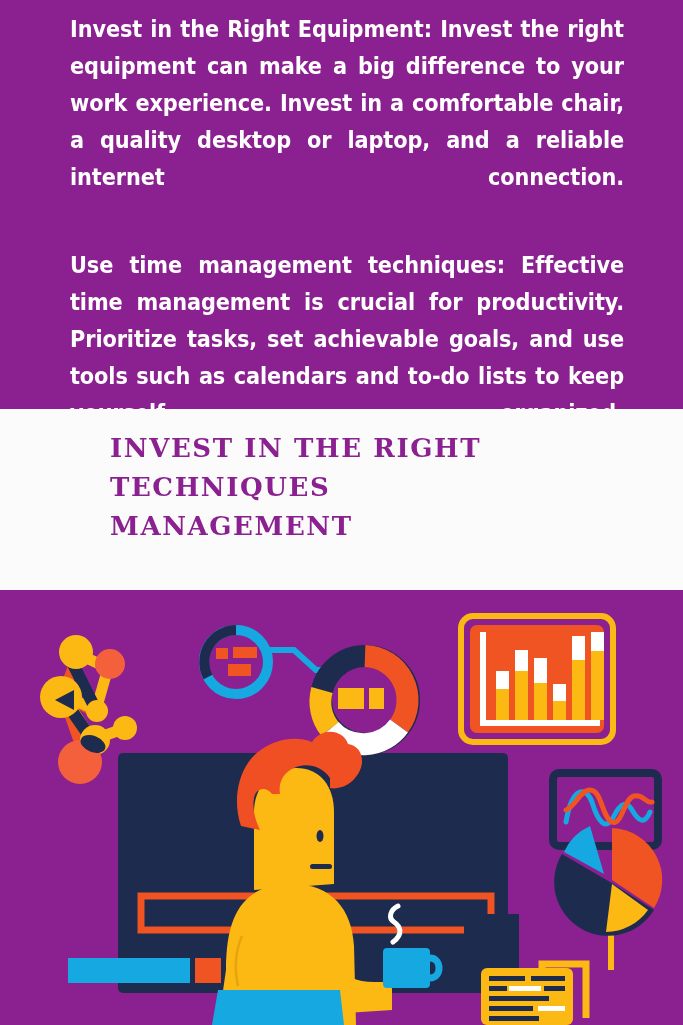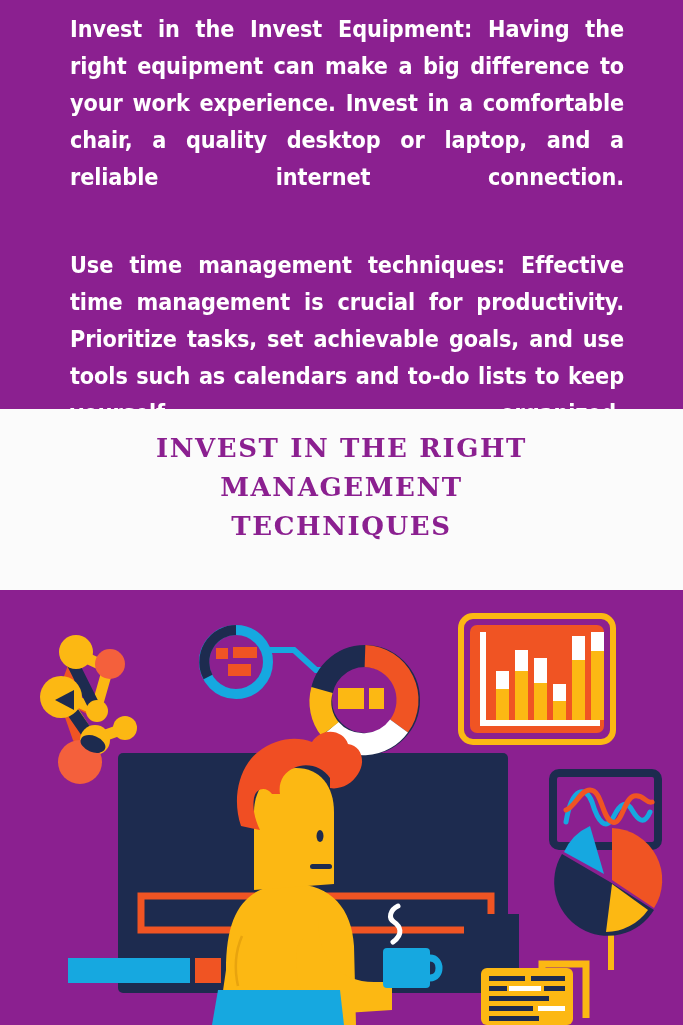--- a/index.html
+++ b/index.html
@@ -58,21 +58,20 @@
     top: 409px;
     width: 683px;
     height: 181px;
     background: #fbfbfb;
   }
   .heading {
     position: absolute;
     left: 110px;
     top: 20px;
     width: 463px;
-    text-align: center;
     color: #8B2090;
     font-family: "DejaVu Serif", "Liberation Serif", serif;
     font-weight: bold;
     font-size: 26px;
     line-height: 39px;
     letter-spacing: 1.6px;
     text-transform: uppercase;
   }
 
   
@@ -87,30 +86,30 @@
   }
   .band-illus svg { display: block; }
 </style>
 </head>
 <body>
 
 <div id="page">
 
   <div class="band-purple-top">
     <div class="para-wrap">
-      <p class="para">Invest in the Invest Equipment: Having the right equipment can make a big difference to your work experience. Invest in a comfortable chair, a quality desktop or laptop, and a reliable internet connection.</p>
+      <p class="para">Invest in the Right Equipment: Invest the right equipment can make a big difference to your work experience. Invest in a comfortable chair, a quality desktop or laptop, and a reliable internet connection.</p>
       <p class="para">Use time management techniques: Effective time management is crucial for productivity. Prioritize tasks, set achievable goals, and use tools such as calendars and to-do lists to keep yourself organized.</p>
     </div>
   </div>
 
   <div class="band-white">
     <div class="heading">
       <div>INVEST IN THE RIGHT</div>
+      <div>TECHNIQUES</div>
       <div>MANAGEMENT</div>
-      <div>TECHNIQUES</div>
     </div>
   </div>
 
   <div class="band-illus">
     <svg width="683" height="435" viewBox="0 0 683 435">
 
       <rect x="0" y="0" width="683" height="435" fill="#8B2090"></rect>
 
       <g>
         <path d="M78 64 L63 105 L95 122 L63 105 L78 148" stroke="#f05423" stroke-width="11" fill="none" stroke-linecap="round"></path>

